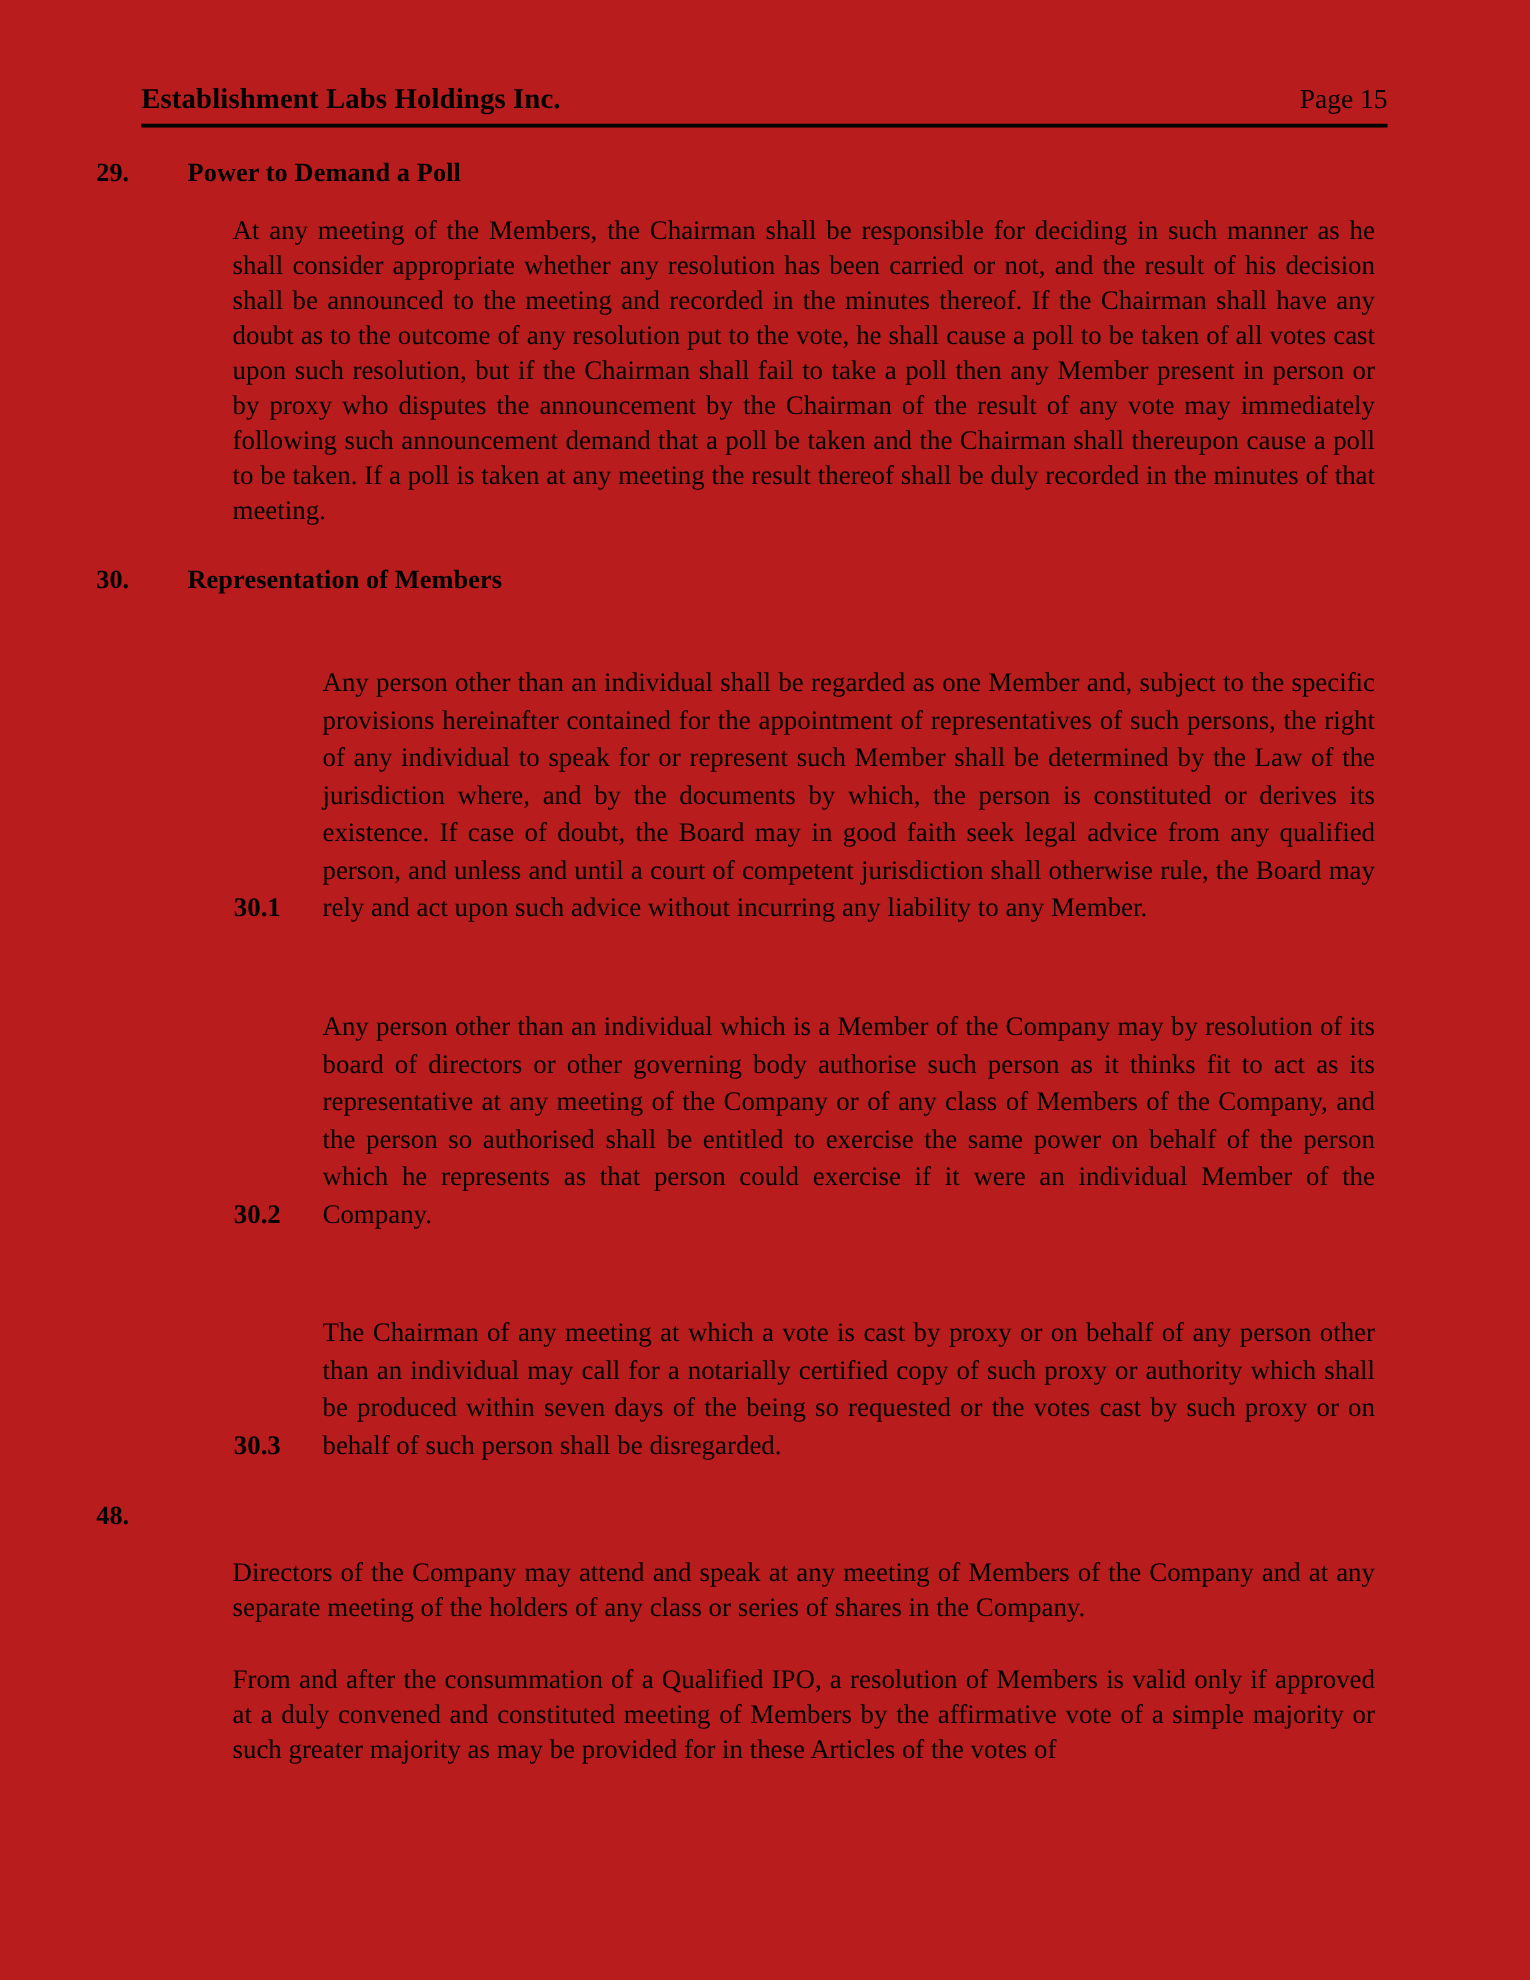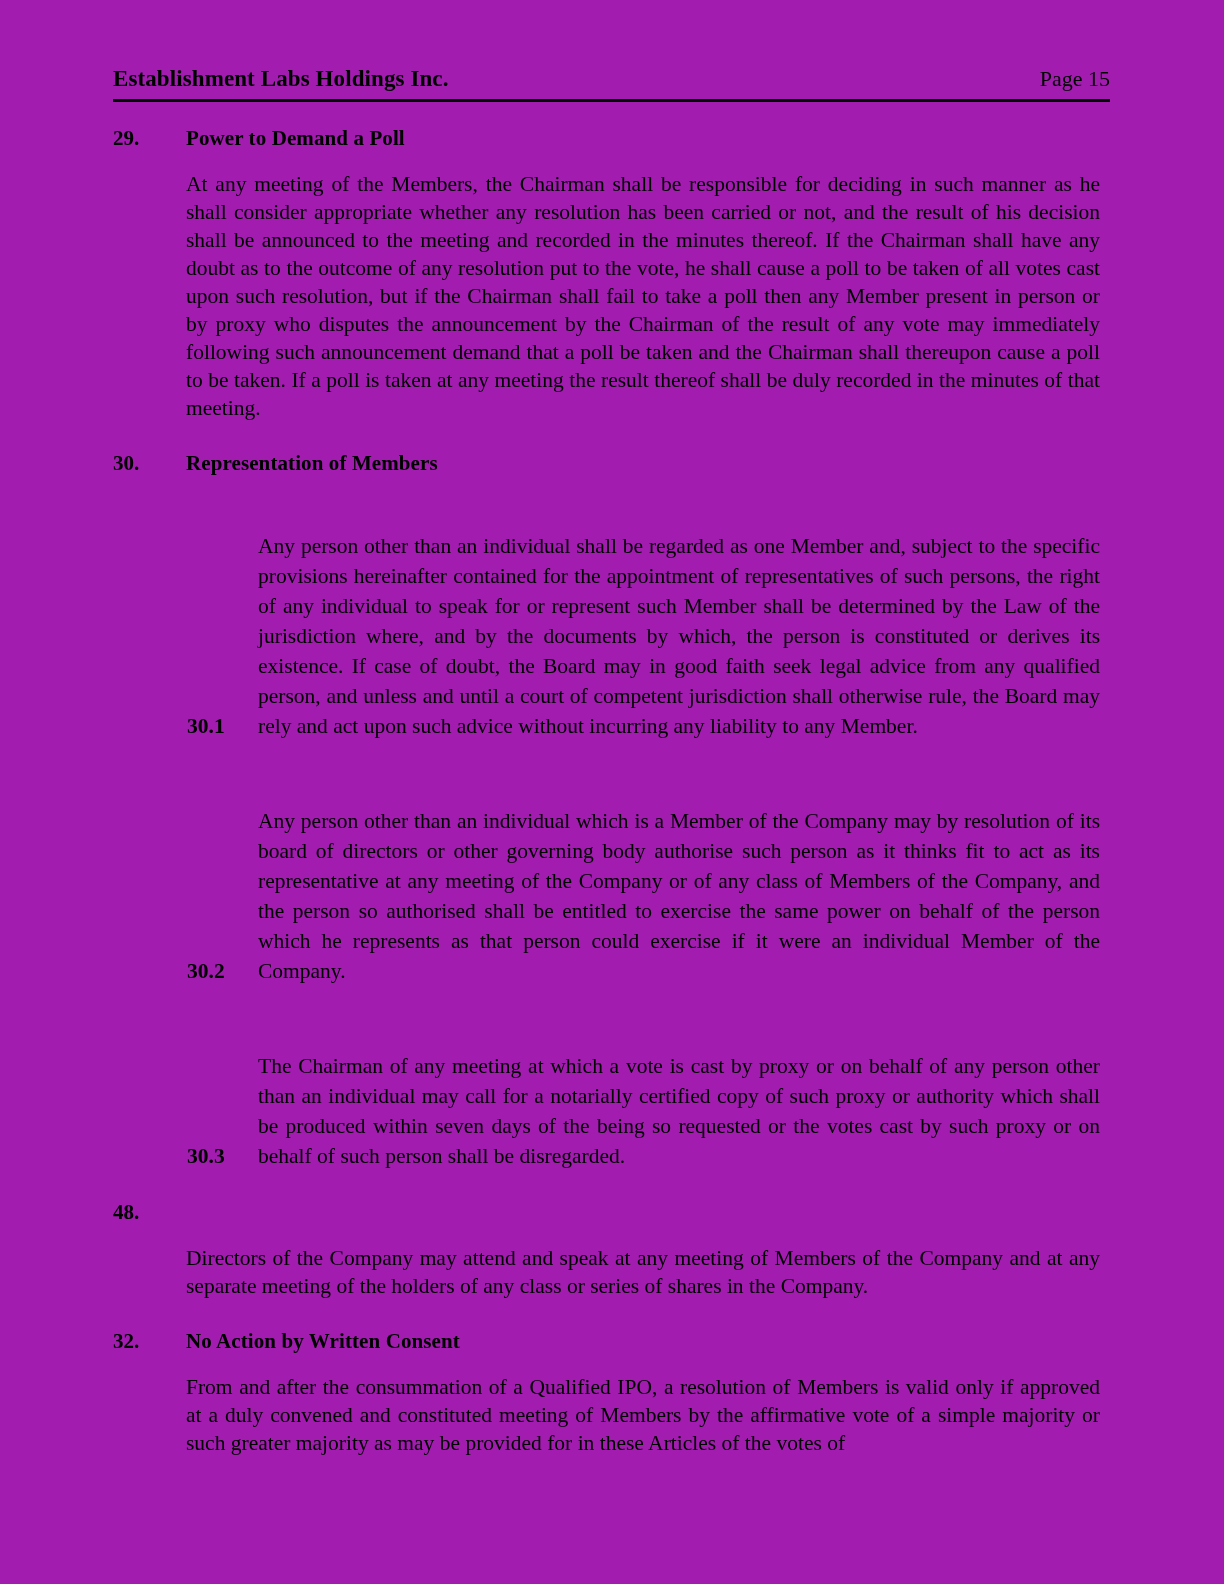--- a/index.html
+++ b/index.html
@@ -14,21 +14,21 @@
     color: #000000;
     -webkit-font-smoothing: antialiased;
   }
   .page {
     position: relative;
     width: 1224px;
     height: 1584px;
     box-sizing: border-box;
     padding: 0;
     overflow: hidden;
-    background: #a21caf;
+    background: #b91c1c;
   }
 
   
   .page-header {
     position: absolute;
     left: 113px;
     top: 66px;
     width: 997px;
     display: flex;
     align-items: baseline;
@@ -64,21 +64,21 @@
   }
 
   
   .clause {
     position: relative;
     margin: 0 0 0 0;
   }
   .clause-heading {
     display: flex;
     align-items: center;
-    padding-left: 113px;
+    padding-left: 77px;
     margin-bottom: 19px;
   }
   .clause-num {
     width: 73px;
     flex: 0 0 73px;
     font-size: 21px;
     font-weight: bold;
   }
   .clause-title {
     font-size: 21px;
@@ -176,21 +176,17 @@
     <div class="clause">
       <div class="clause-heading">
         <span class="clause-num">48.</span>
       </div>
       <p class="para">Directors of the Company may attend and speak at any meeting of Members of the Company and at any separate meeting of the holders of any class or series of shares in the Company.</p>
     </div>
 
     <div class="gap-after-para"></div>
 
     <div class="clause">
-      <div class="clause-heading">
-        <span class="clause-num">32.</span>
-        <span class="clause-title">No Action by Written Consent</span>
-      </div>
       <p class="para">From and after the consummation of a Qualified IPO, a resolution of Members is valid only if approved at a duly convened and constituted meeting of Members by the affirmative vote of a simple majority or such greater majority as may be provided for in these Articles of the votes of</p>
     </div>
 
   </div>
 </div>
 
 </body></html>

